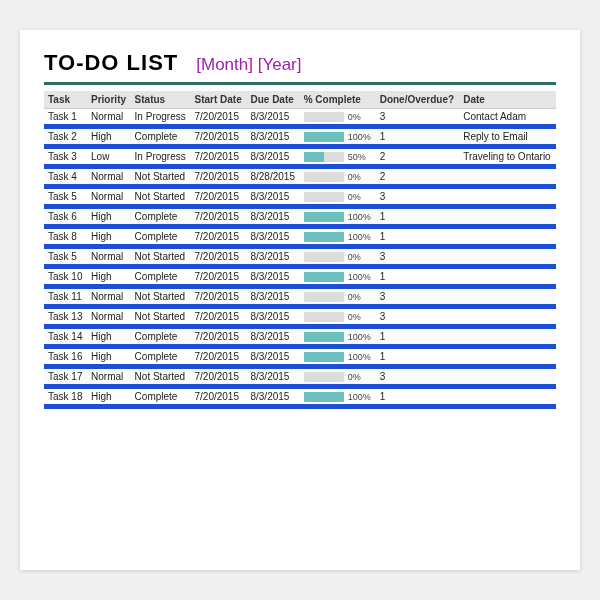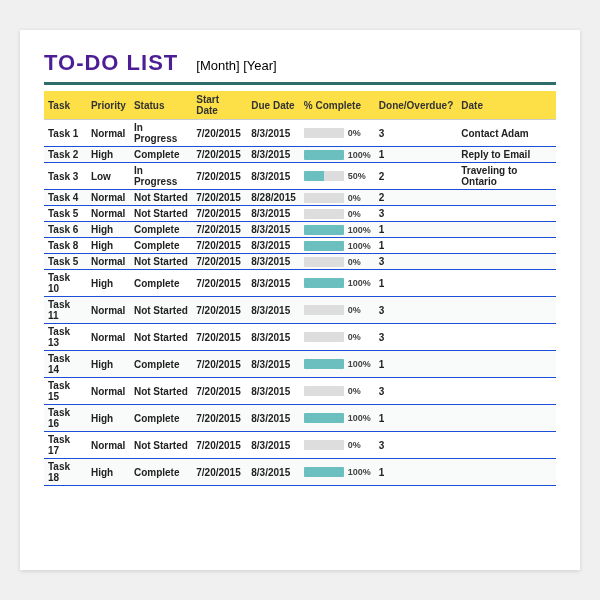--- a/index.html
+++ b/index.html
@@ -22,48 +22,47 @@
     }
     .header-row {
       display: flex;
       align-items: baseline;
       gap: 18px;
       margin-bottom: 6px;
     }
     .title {
       font-size: 22px;
       font-weight: bold;
-      color: #4c1d95;
+      color: #000000;
       letter-spacing: 1px;
     }
     .month-year {
-      font-size: 13px;
-      color: #000000;
+      font-size: 17px;
+      color: #a21caf;
     }
     .divider {
       height: 3px;
       background: #2e6b6b;
       margin-bottom: 6px;
     }
     table {
       width: 100%;
       border-collapse: collapse;
     }
     thead tr th {
-      background: #fde047;
+      background: #e5e5e5;
       color: #333;
       font-weight: bold;
       font-size: 10px;
       text-align: left;
       padding: 3px 4px;
       border-bottom: 1px solid #ccc;
     }
     tbody tr {
-      border-bottom: 1px solid #1d4ed8;
-      font-weight: bold;
+      border-bottom: 5px solid #1d4ed8;
     }
     tbody tr:nth-child(even) {
       background: #f9fafa;
     }
     tbody tr td {
       padding: 2px 4px;
       font-size: 10px;
       color: #222;
       vertical-align: middle;
     }
@@ -312,37 +311,20 @@
               <div class="progress-bar-bg">
                 <div class="progress-bar-fill" style="width: 100%;"></div>
               </div>
               <span class="pct-label">100%</span>
             </div>
           </td>
           <td>1</td>
           <td></td>
         </tr>
         <tr>
-          <td>Task 15</td>
-          <td>Normal</td>
-          <td>Not Started</td>
-          <td>7/20/2015</td>
-          <td>8/3/2015</td>
-          <td>
-            <div class="progress-cell">
-              <div class="progress-bar-bg">
-                <div class="progress-bar-fill" style="width: 0%;"></div>
-              </div>
-              <span class="pct-label">0%</span>
-            </div>
-          </td>
-          <td>3</td>
-          <td></td>
-        </tr>
-        <tr>
           <td>Task 16</td>
           <td>High</td>
           <td>Complete</td>
           <td>7/20/2015</td>
           <td>8/3/2015</td>
           <td>
             <div class="progress-cell">
               <div class="progress-bar-bg">
                 <div class="progress-bar-fill" style="width: 100%;"></div>
               </div>

